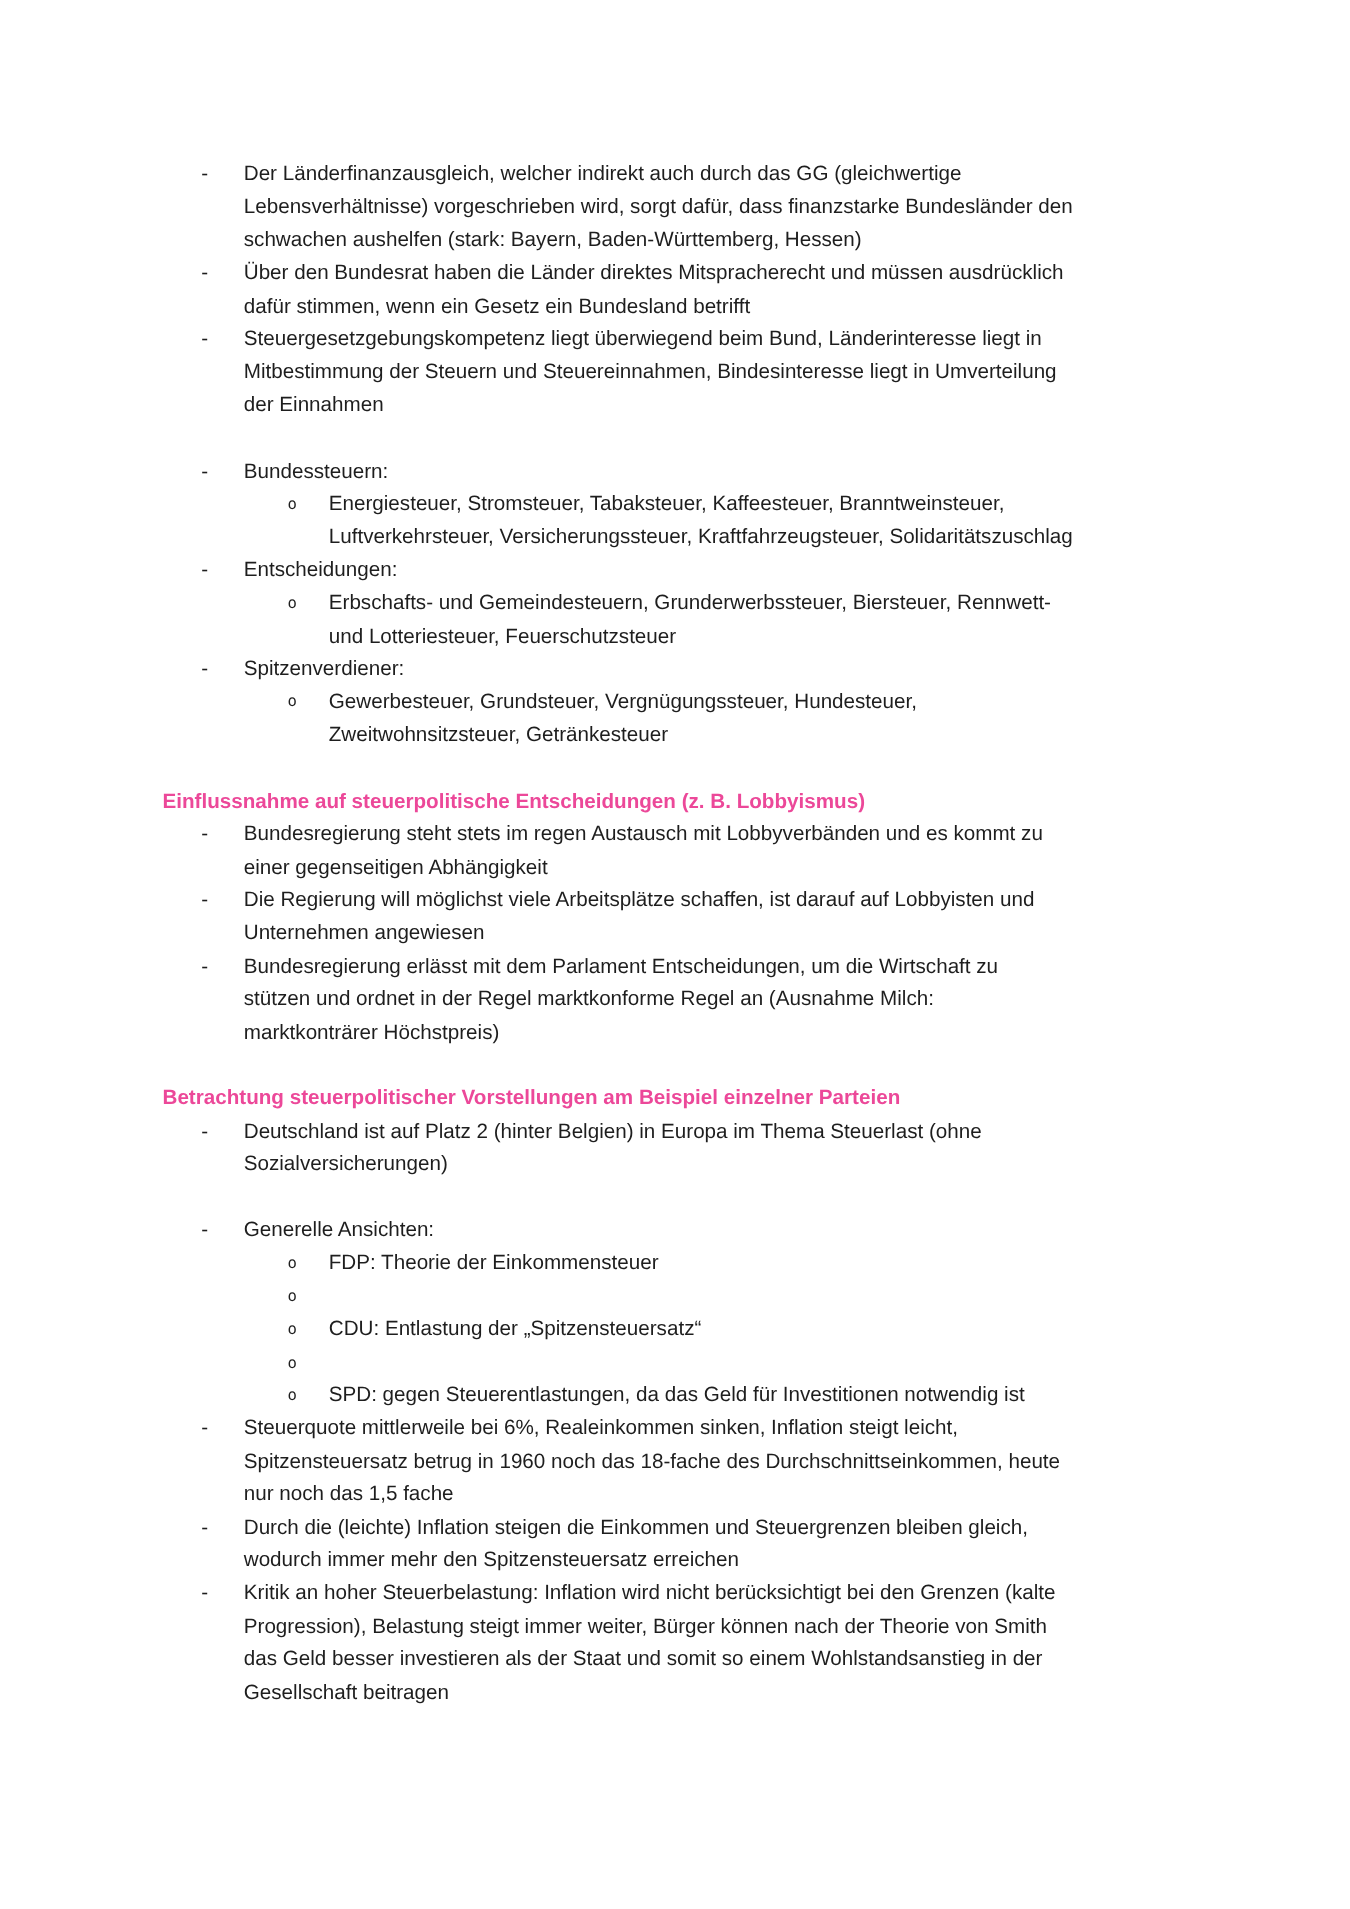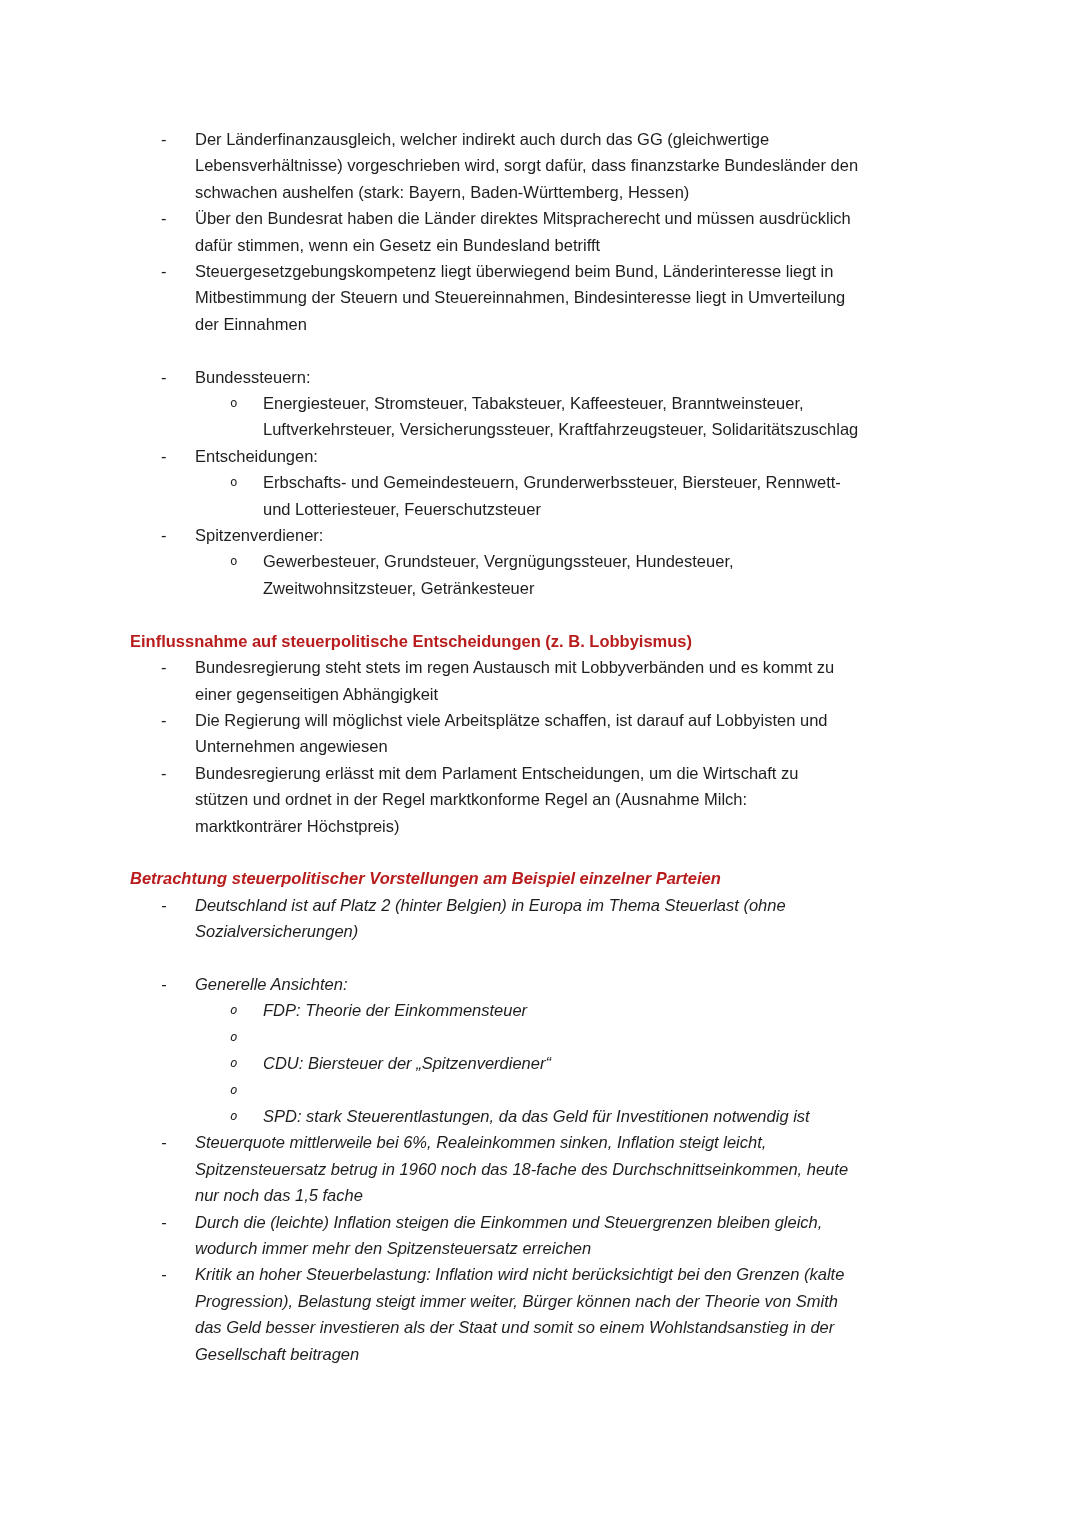--- a/index.html
+++ b/index.html
@@ -18,24 +18,24 @@
   .content {
     position: absolute;
     left: 130px;
     top: 126px;
     width: 828px;
     color: #1e1e1e;
     font-size: 16.5px;
     line-height: 26.4px;
   }
   .section { margin-bottom: 26.4px; }
-  .section:last-child { margin-bottom: 16px; font-style: italic; }
+  .section:last-child { margin-bottom: 16px; }
   .heading {
     font-weight: 700;
-    color: #b91c1c;
+    color: #ec4899;
   }
   .item {
     display: flex;
     align-items: flex-start;
   }
   .item .marker { flex: 0 0 auto; }
   .item.l1 { padding-left: 31px; }
   .item.l1 .marker { width: 34px; }
   .item.l2 { padding-left: 100px; }
   .item.l2 .marker {
@@ -135,28 +135,28 @@
         </div>
         <div class="item l2">
           <span class="marker">o</span>
           <span class="text">FDP: Theorie der Einkommensteuer</span>
         </div>
         <div class="item l2">
           <span class="marker">o</span>
         </div>
         <div class="item l2">
           <span class="marker">o</span>
-          <span class="text">CDU: Biersteuer der „Spitzenverdiener“</span>
+          <span class="text">CDU: Entlastung der „Spitzensteuersatz“</span>
         </div>
         <div class="item l2">
           <span class="marker">o</span>
         </div>
         <div class="item l2">
           <span class="marker">o</span>
-          <span class="text">SPD: stark Steuerentlastungen, da das Geld für Investitionen notwendig ist</span>
+          <span class="text">SPD: gegen Steuerentlastungen, da das Geld für Investitionen notwendig ist</span>
         </div>
         <div class="item l1">
           <span class="marker">-</span>
           <span class="text">Steuerquote mittlerweile bei 6%, Realeinkommen sinken, Inflation steigt leicht,
 Spitzensteuersatz betrug in 1960 noch das 18-fache des Durchschnittseinkommen, heute
 nur noch das 1,5 fache</span>
         </div>
         <div class="item l1">
           <span class="marker">-</span>
           <span class="text">Durch die (leichte) Inflation steigen die Einkommen und Steuergrenzen bleiben gleich,

